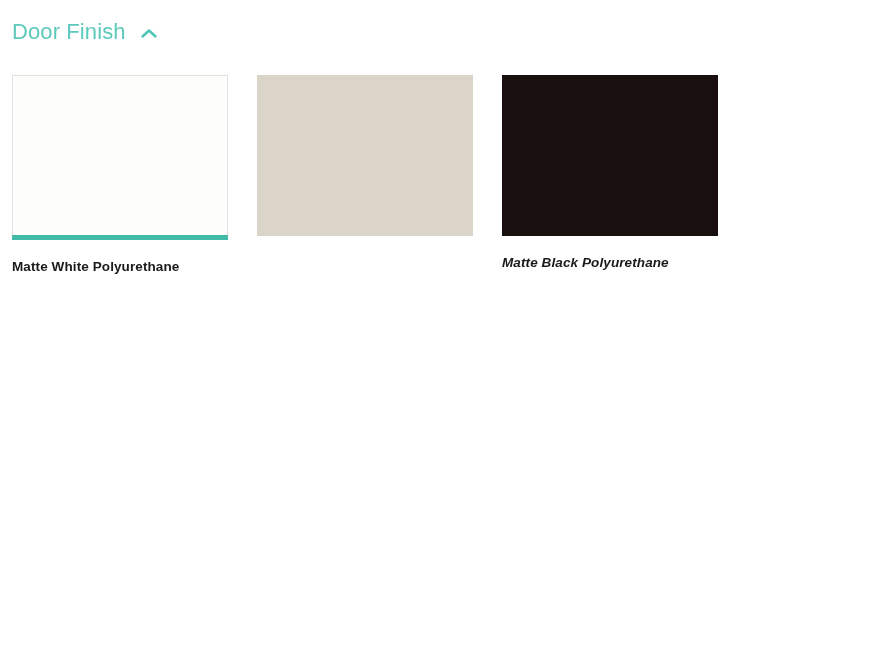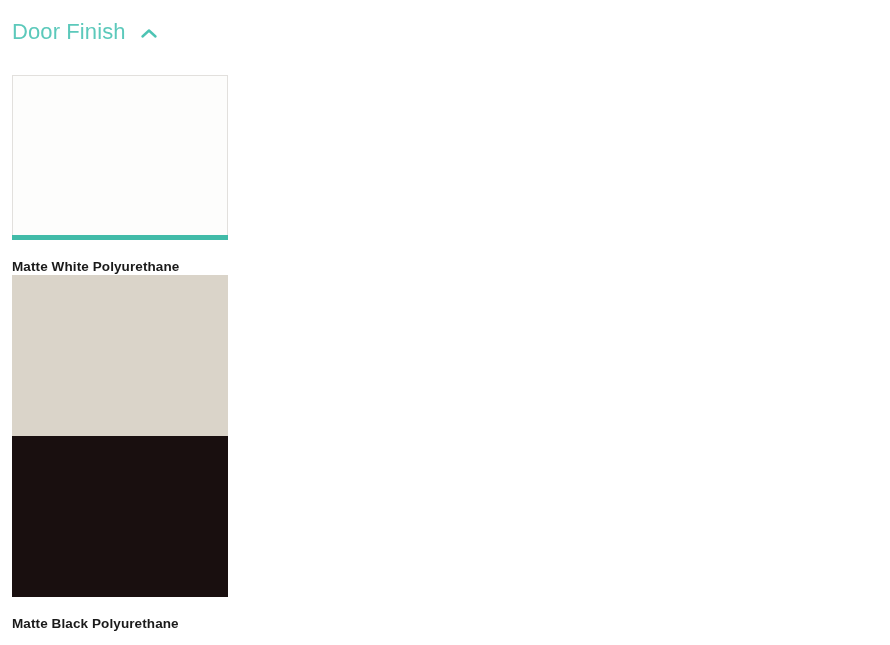--- a/index.html
+++ b/index.html
@@ -51,29 +51,29 @@
 
   
   .swatch-grid {
     position: absolute;
     left: 12px;
     top: 75px;
     width: 866px;
     display: flex;
     flex-wrap: wrap;
     gap: 0px;
-    flex-direction: column;
   }
   .swatch-cell {
     width: 216px;
     margin-right: 29px;
     cursor: pointer;
   }
   .swatch-cell:last-child {
     margin-right: 12px;
+    font-style: italic;
   }
   .swatch-chip {
     position: relative;
     width: 216px;
     height: 161px;
     box-sizing: border-box;
     border: 1px solid #e2e0dd;
     background: #ffffff;
   }
   .swatch-cell.selected .swatch-chip {

